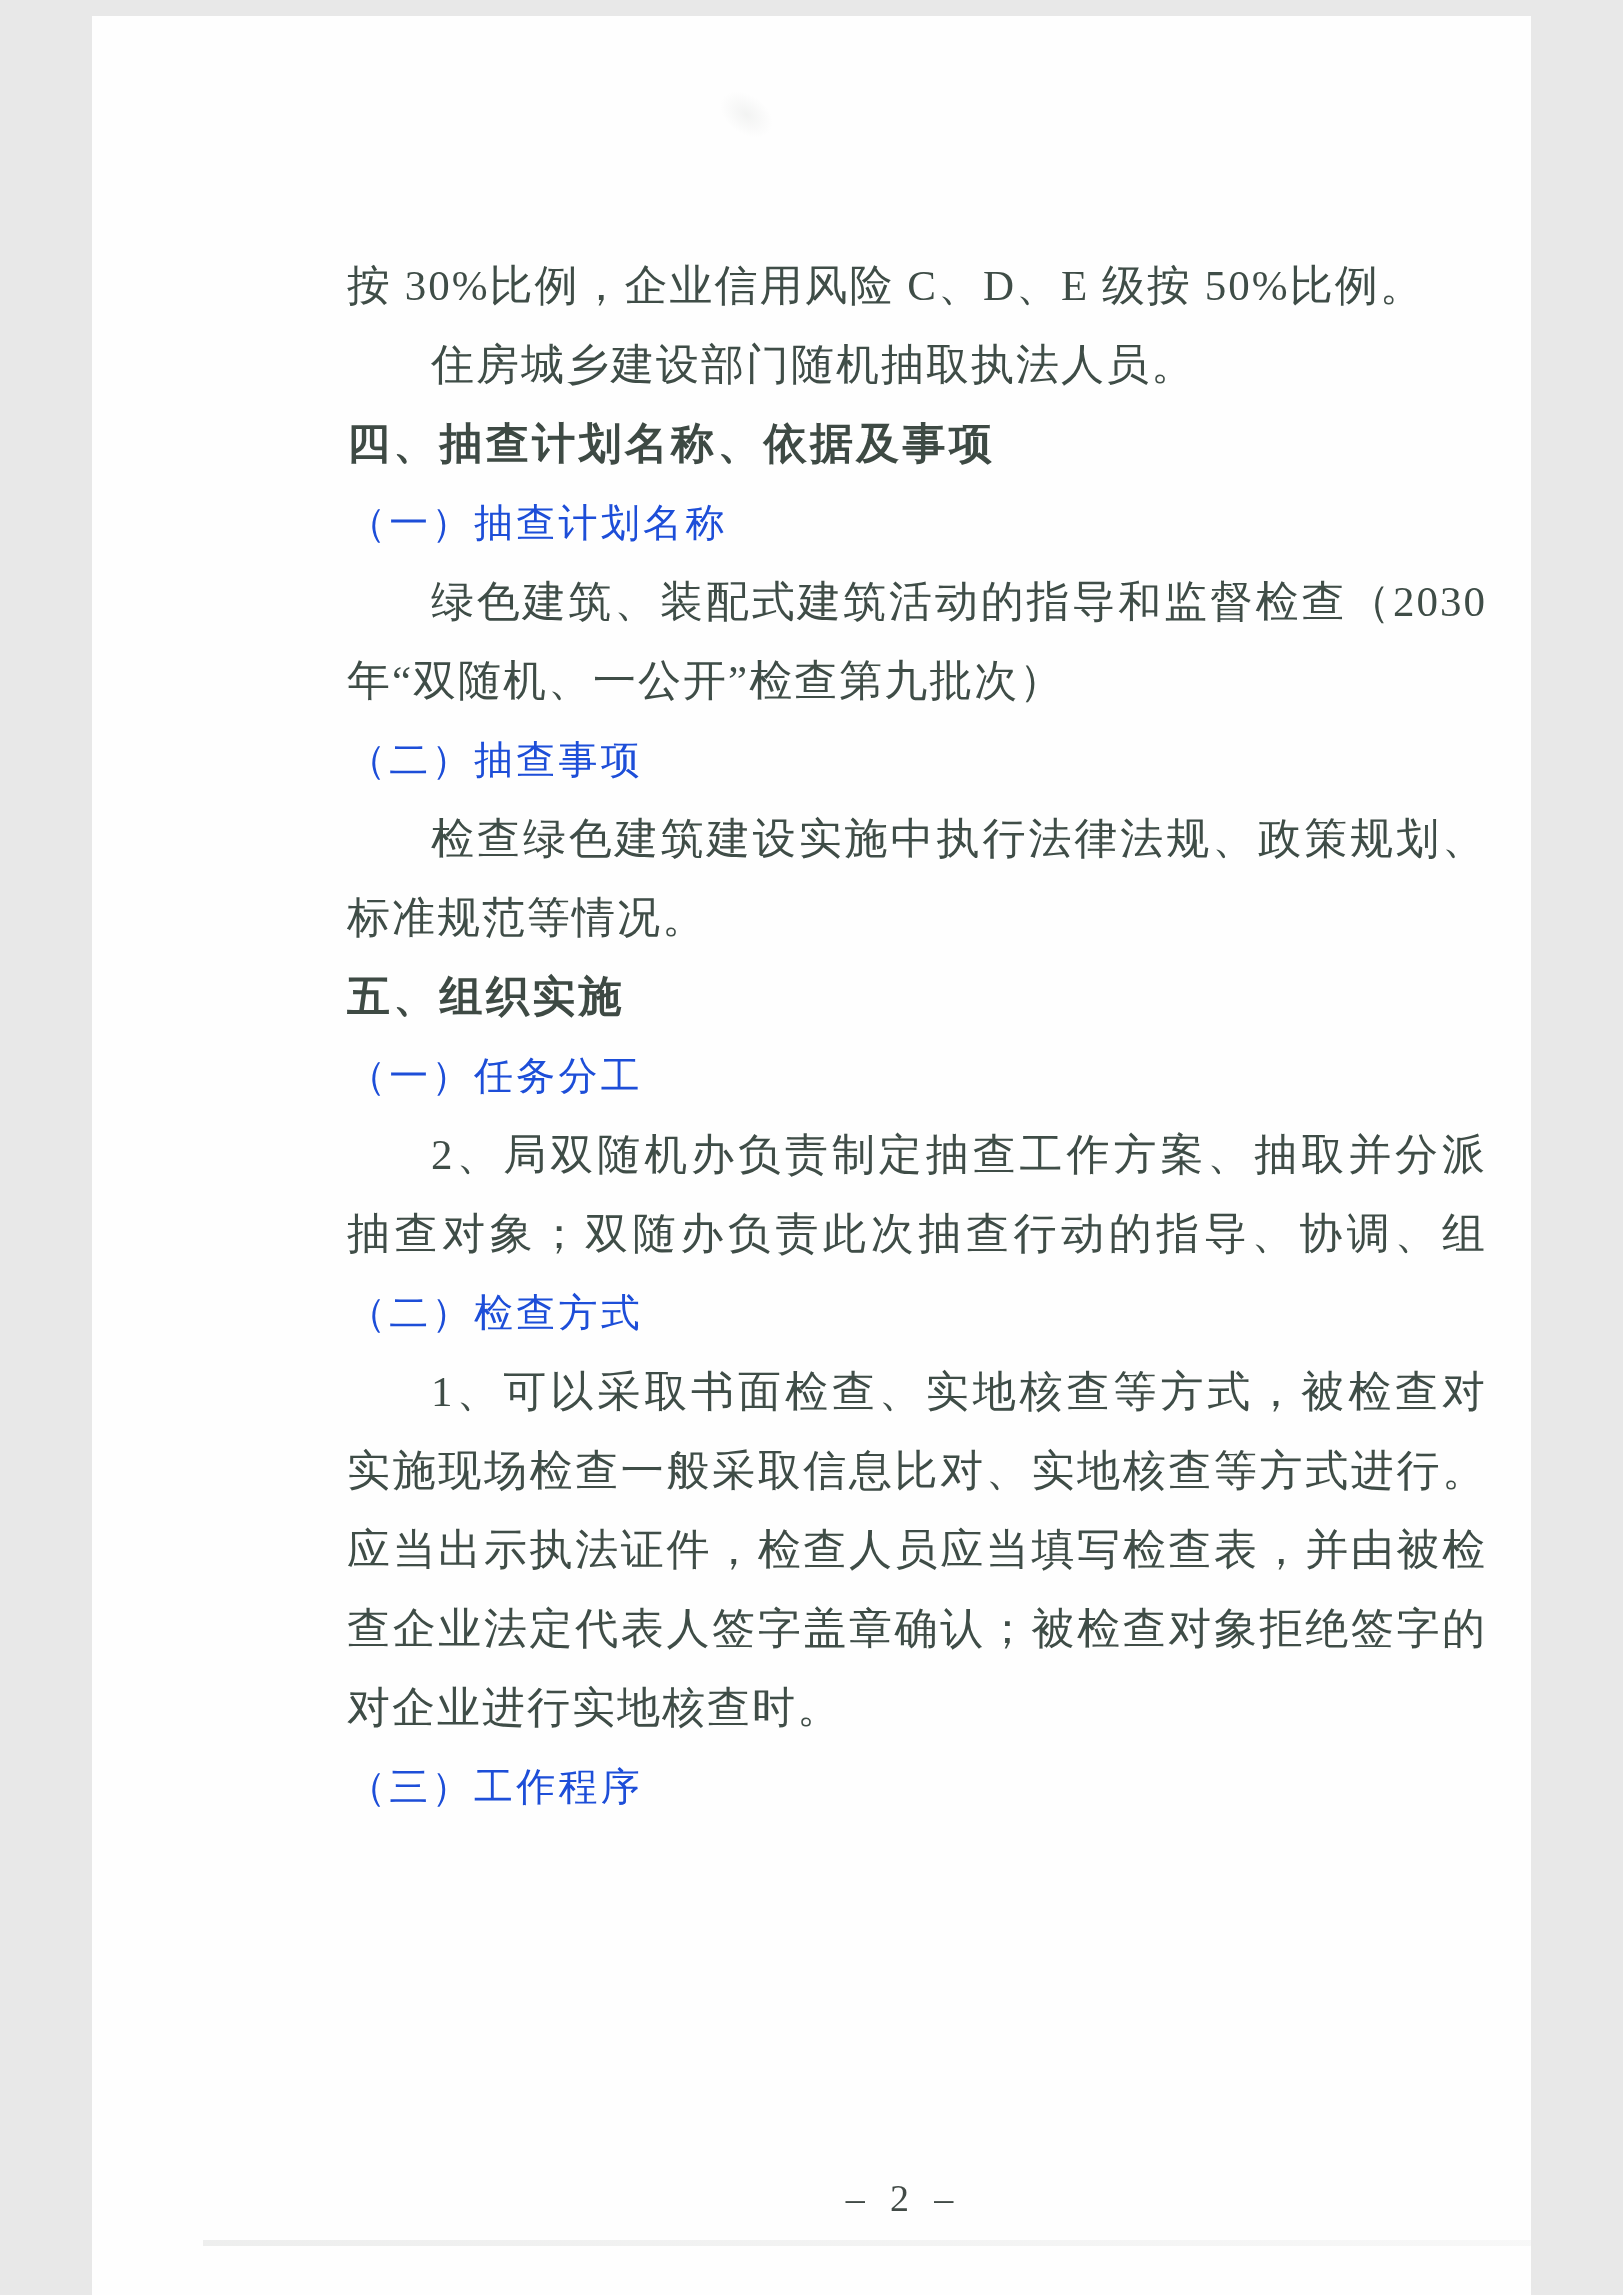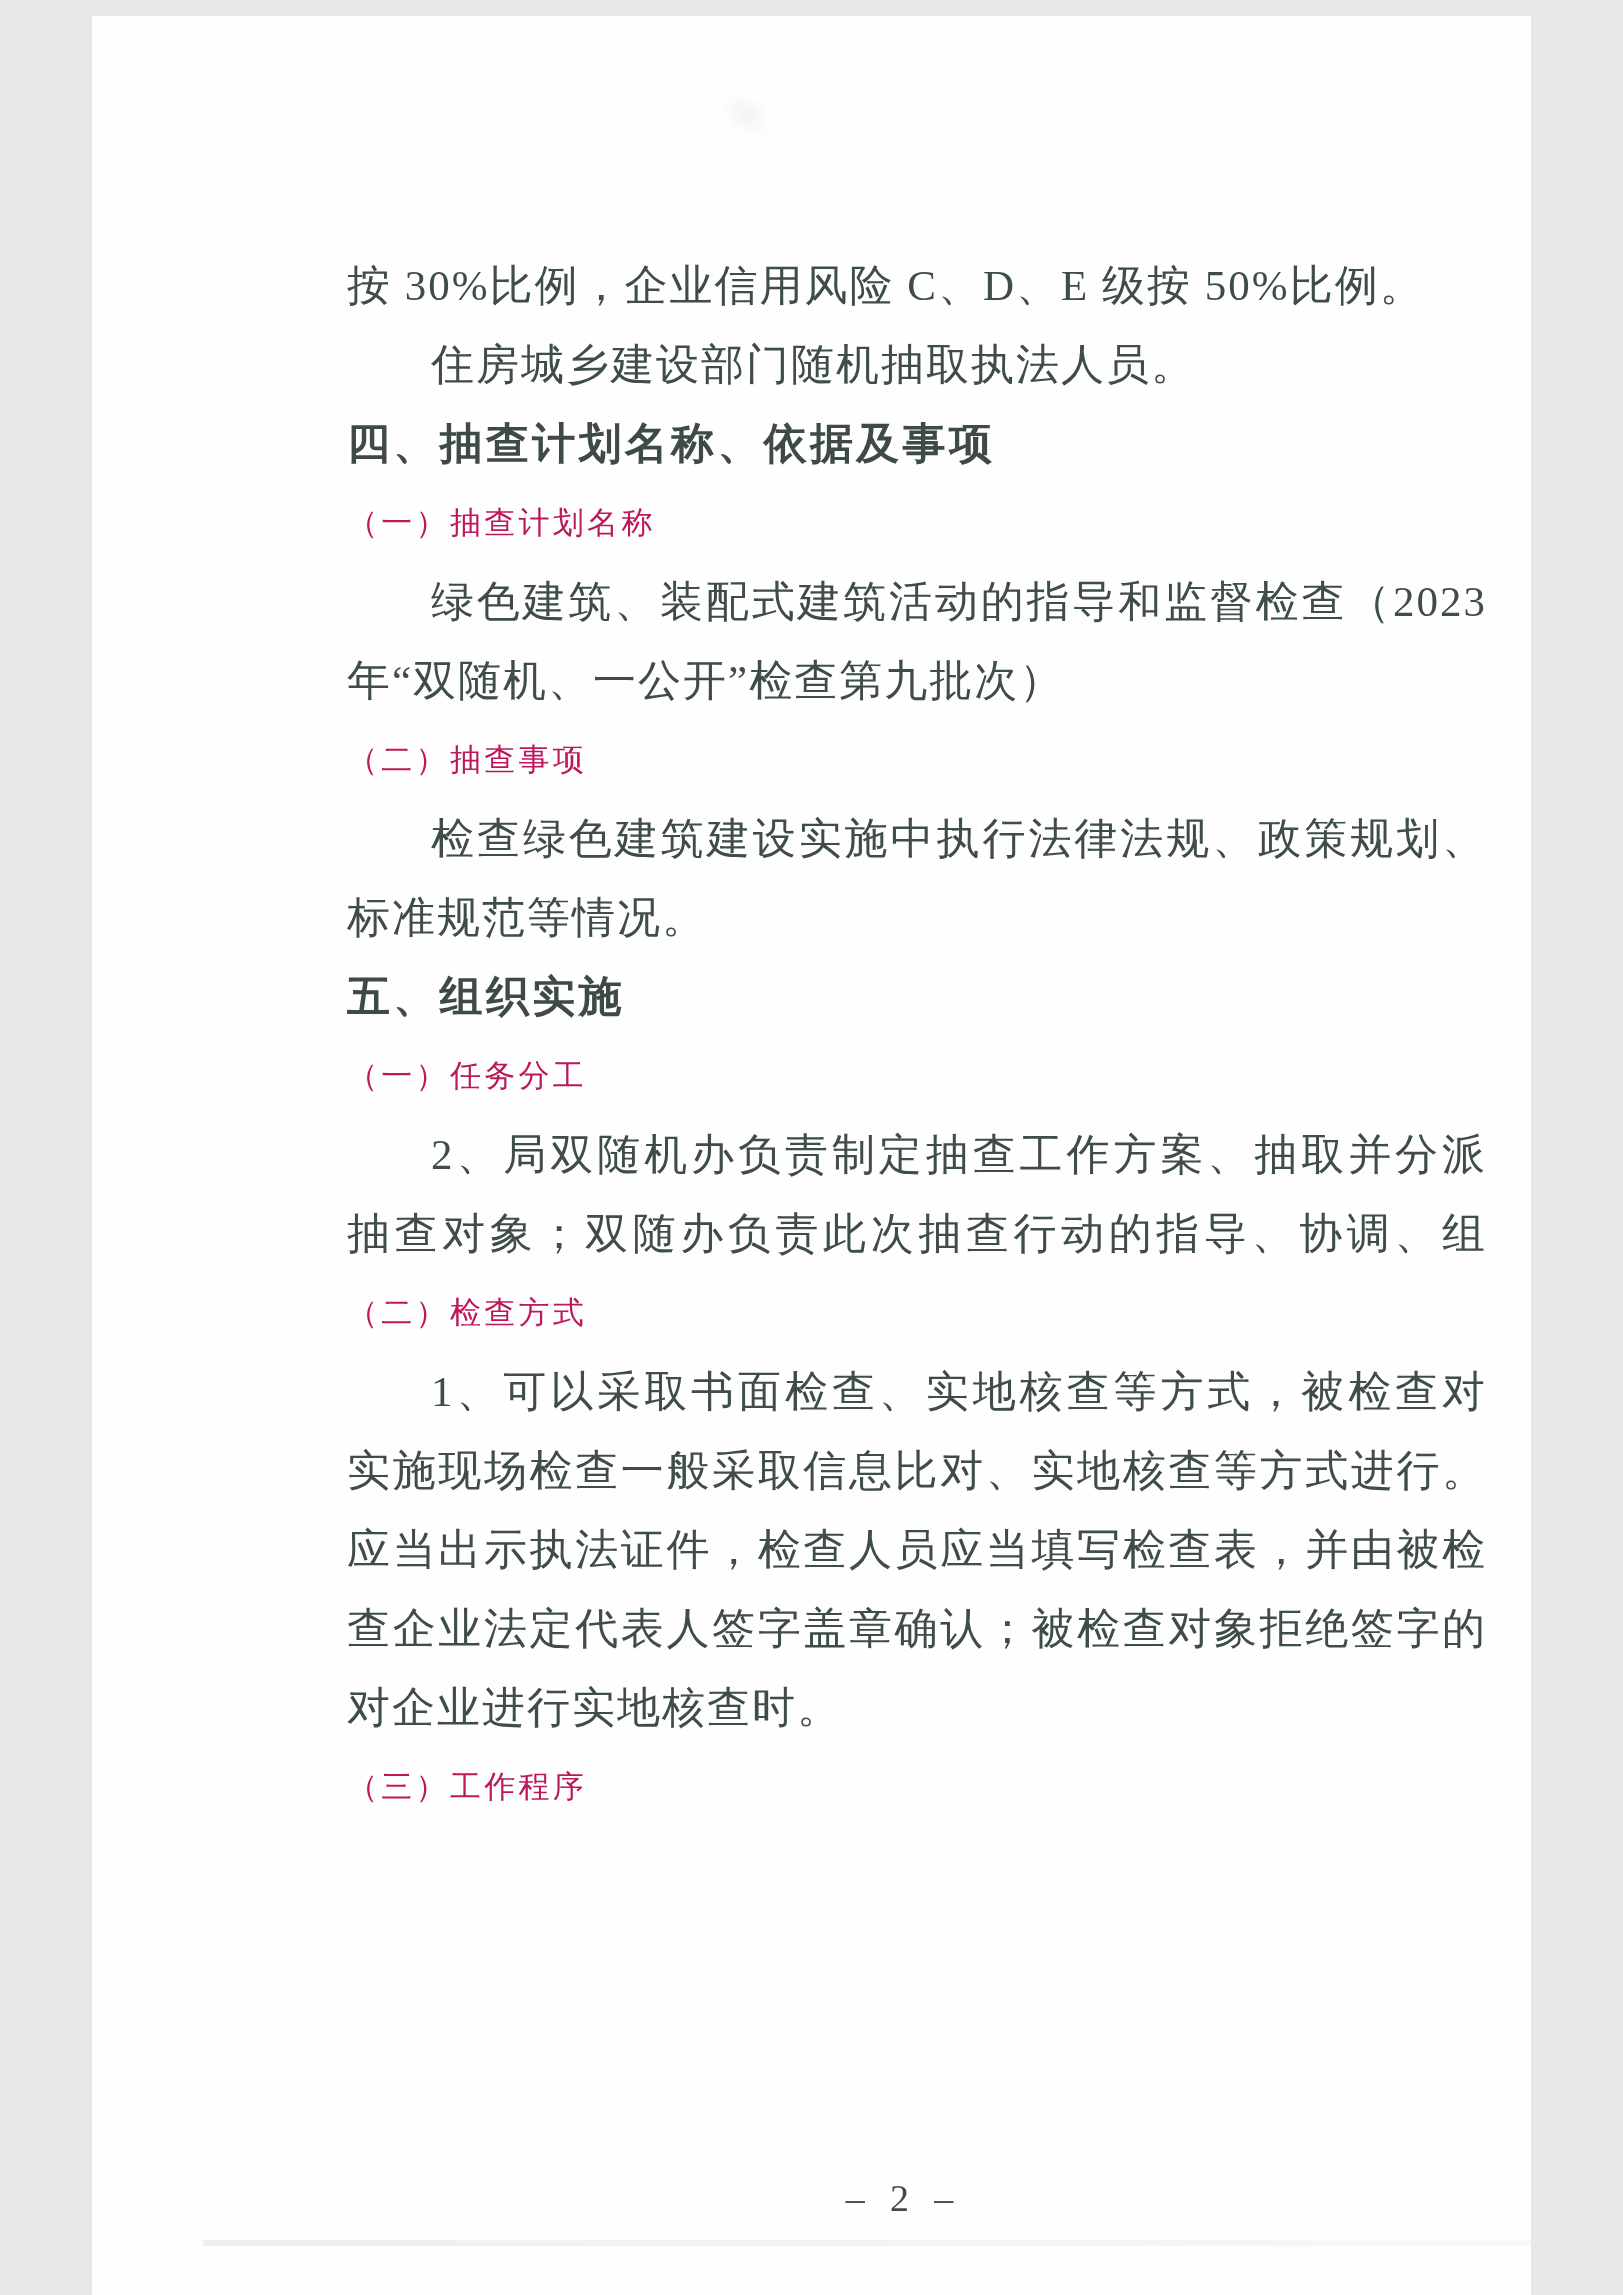--- a/index.html
+++ b/index.html
@@ -24,21 +24,21 @@
     text-align:justify;
     text-align-last:justify;
   }
   .ln.ind { text-indent:84px; }
   .ln.h1 {
     font-family:"Liberation Sans","DejaVu Sans",sans-serif;
     font-weight:bold;
     font-size:43px; letter-spacing:3.3px;
     color:#3e4a44;
   }
-  .ln.h2 { font-size:31px; letter-spacing:3.3px; color:#be185d; }
+  .ln.h2 { font-size:39px; letter-spacing:3.3px; color:#1d4ed8; }
   .footer {
     position:absolute; left:0; top:2159px; width:1623px;
     text-align:center;
     font-size:38px; line-height:46px; letter-spacing:7.9px;
     color:#414a46;
   }
   .scan-edge {
     position:absolute; left:111px; top:2224px; width:1512px; height:5.9px;
     background:linear-gradient(to right, rgba(120,126,122,0.12), rgba(120,126,122,0.04));
   }
@@ -52,21 +52,21 @@
 <body>
 
 <div class="page">
   <div class="smudge"></div>
 
   <div class="content">
     <div class="ln">按 30%比例，企业信用风险 C、D、E 级按 50%比例。</div>
     <div class="ln ind">住房城乡建设部门随机抽取执法人员。</div>
     <div class="ln h1">四、抽查计划名称、依据及事项</div>
     <div class="ln h2">（一）抽查计划名称</div>
-    <div class="ln ind full">绿色建筑、装配式建筑活动的指导和监督检查（2023</div>
+    <div class="ln ind full">绿色建筑、装配式建筑活动的指导和监督检查（2030</div>
     <div class="ln">年“双随机、一公开”检查第九批次）</div>
     <div class="ln h2">（二）抽查事项</div>
     <div class="ln ind full">检查绿色建筑建设实施中执行法律法规、政策规划、</div>
     <div class="ln">标准规范等情况。</div>
     <div class="ln h1">五、组织实施</div>
     <div class="ln h2">（一）任务分工</div>
     <div class="ln ind full">2、局双随机办负责制定抽查工作方案、抽取并分派被</div>
     <div class="ln full">抽查对象；双随办负责此次抽查行动的指导、协调、组织。</div>
     <div class="ln h2">（二）检查方式</div>
     <div class="ln ind full">1、可以采取书面检查、实地核查等方式，被检查对象</div>

